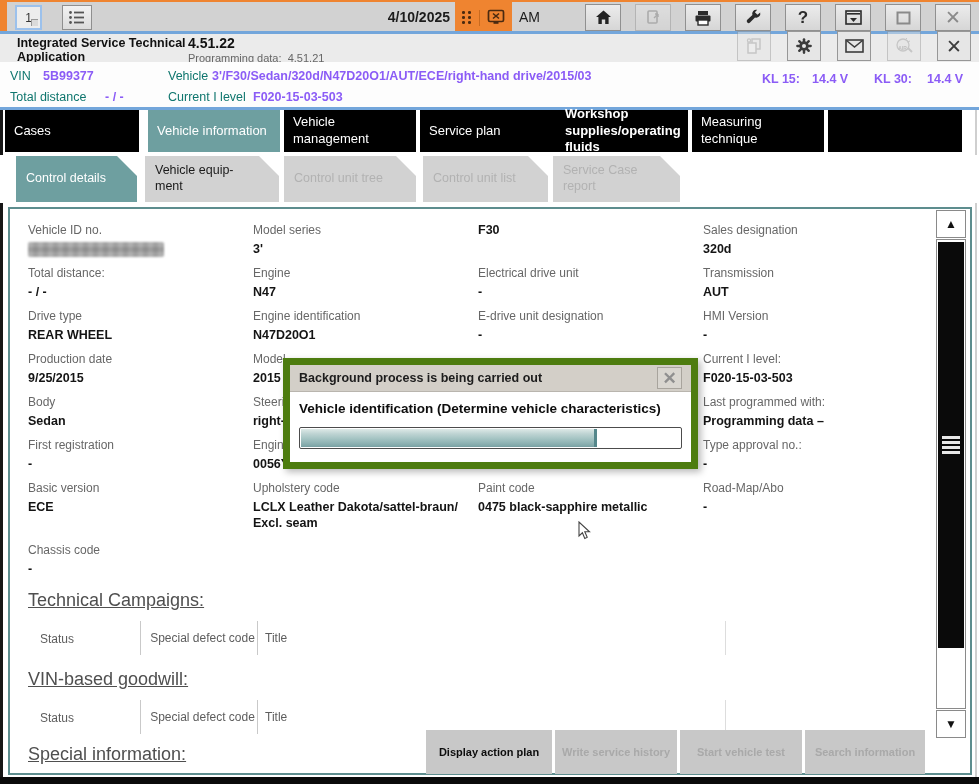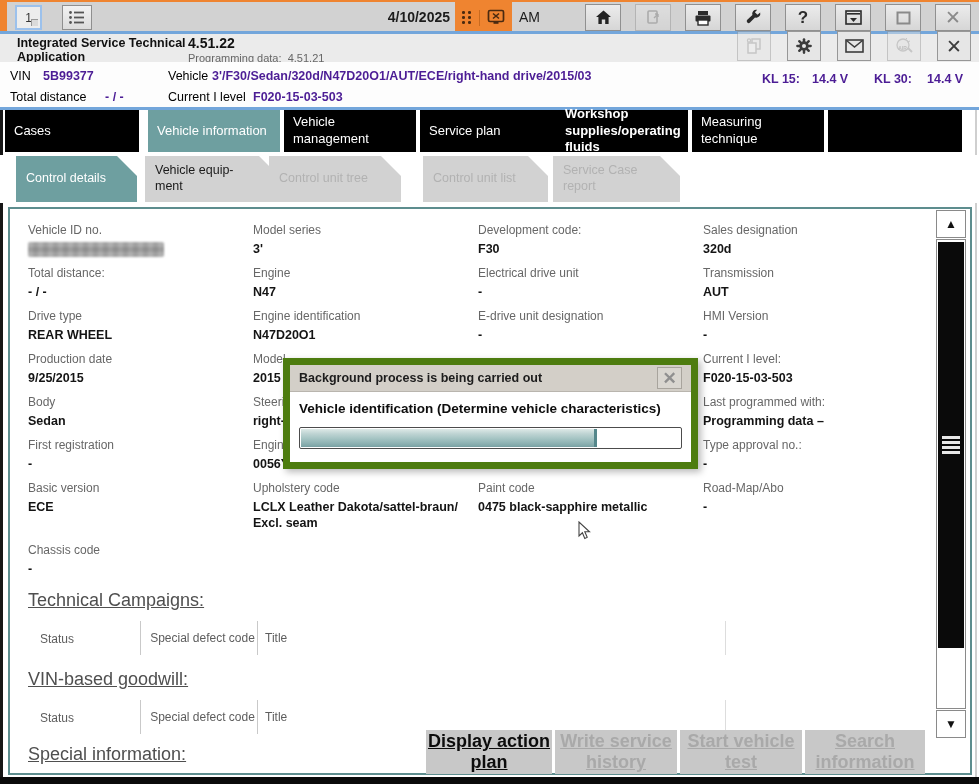--- a/index.html
+++ b/index.html
@@ -33,22 +33,22 @@
   .header2 { position:absolute; left:0; top:34px; width:979px; height:28px; background:#ebebeb; }
   .app-name { position:absolute; left:17px; top:2px; font-size:12.5px; font-weight:700; color:#111; line-height:1.15; }
   .ver-block { position:absolute; left:188px; top:1px; }
   .ver-main { font-size:14px; font-weight:700; color:#111; }
   .ver-sub { font-size:11px; color:#666; margin-top:1px; }
   .h2-icons { position:absolute; right:8px; top:-3px; display:flex; gap:16px; }
   .h2-icons .ibtn { width:34px; height:30px; display:flex; align-items:center; justify-content:center; background:#e6e6e6; border:1px solid #979797; }
 
   
   .vinrows { position:absolute; left:0; top:62px; width:979px; height:45px; background:#fdfdfd; font-size:12.5px; }
-  .vinrows .lab { color:#000000; position:absolute; }
-  .vinrows .val { color:#4c1d95; font-weight:700; position:absolute; }
+  .vinrows .lab { color:#0f766e; position:absolute; }
+  .vinrows .val { color:#8b5cf6; font-weight:700; position:absolute; }
 
   
   .tabbar { position:absolute; left:0; top:110px; width:979px; height:42px; background:#fff; }
   .tabbar .tab { position:absolute; top:0; height:42px; background:#000; color:#fff; font-size:13px; line-height:1.3; display:flex; align-items:center; padding:2px 9px; white-space:pre-line; }
   .tabbar .tab.active { background:#6e9fa0; }
   .tabbar .tab.bold { font-weight:700; }
   .left-edge { position:absolute; left:0; top:110px; width:3px; height:674px; background:#161616; }
   .right-edge { position:absolute; left:975px; top:110px; width:2px; height:667px; background:#cfcfcf; }
 
   
@@ -81,21 +81,21 @@
   .scrollbar { position:absolute; top:1px; right:4px; width:30px; height:528px; }
   .sb-btn { position:absolute; left:0; width:30px; height:28px; background:#fff; border:1px solid #8a8a8a; display:flex; align-items:center; justify-content:center; font-size:12px; color:#111; }
   .sb-up { top:0; } .sb-down { bottom:0; }
   .sb-track { position:absolute; left:0; top:29px; bottom:29px; width:30px; background:#fff; border:1px solid #8a8a8a; }
   .sb-thumb { position:absolute; left:1px; top:2px; width:26px; height:406px; background:#0a0a0a; }
   .sb-grip { position:absolute; left:4px; top:50%; margin-top:-9px; width:18px; height:18px;
       background:repeating-linear-gradient(180deg,#e8e8e8 0 2.5px,#0a0a0a 2.5px 5px); }
 
   
   .action-buttons { position:absolute; left:416px; top:521px; display:flex; gap:3px; }
-  .abtn { height:44px; background:#c8c8c8; border:none; font-family:"Liberation Sans",sans-serif; font-size:18px; font-weight:700; color:#0c0c0c;text-decoration:underline; }
+  .abtn { height:44px; background:#c8c8c8; border:none; font-family:"Liberation Sans",sans-serif; font-size:11px; font-weight:700; color:#0c0c0c; }
   .abtn.disabled { color:#a9a9a9; }
 
   
   .dialog { position:absolute; left:283px; top:358px; width:415px; background:#fff; border:7px solid #4d7c0f; box-shadow:3px 3px 7px rgba(0,0,0,.28); z-index:50; }
   .dlg-title { height:27px; background:#d3cfc8; display:flex; align-items:center; padding:0 9px; font-size:12.5px; font-weight:700; color:#1c1c1c; border-bottom:1px solid #b9b5ae; }
   .dlg-close { margin-left:auto; width:25px; height:22px; background:#d9d6d0; border:1px solid #a8a49d; display:flex; align-items:center; justify-content:center; font-size:17px; color:#8f8f8f; line-height:1; }
   .dlg-body { padding:9px 9px 13px; }
   .dlg-msg { font-size:13.5px; font-weight:700; color:#0d0d0d; }
   .progress { margin-top:11px; height:22px; border:1px solid #4c4c4c; border-radius:2px; background:#fff; padding:1px; }
   .progress-fill { height:100%; background:linear-gradient(180deg,#dde9e7 0%,#c0d5d4 25%,#a6c5c4 52%,#8fb3b4 78%,#79a1a3 100%); border-right:3px solid #55878b; }
@@ -263,39 +263,38 @@
       <div class="tab bold" style="left: 556px; width: 132px;">Workshop supplies/operating fluids</div>
       <div class="tab" style="left: 692px; width: 132px;">Measuring technique</div>
       <div class="tab" style="left: 828px; width: 134px;"></div>
     </div>
   <div class="left-edge"></div>
   <div class="right-edge"></div>
   <div class="subtabbar" id="sub-tabs">
       <div class="stab active" style="left: 16px; width: 121px;">Control details</div>
       <div class="stab" style="left: 145px; width: 134px;">Vehicle equip-
 ment</div>
-      <div class="stab disabled" style="left: 269px; width: 132px;">Control unit tree</div>
+      <div class="stab disabled" style="left: 284px; width: 132px;">Control unit tree</div>
       <div class="stab disabled" style="left: 423px; width: 125px;">Control unit list</div>
       <div class="stab disabled" style="left: 553px; width: 127px;">Service Case
 report</div>
     </div>
 
   <div class="content">
     <div class="content-inner">
       <div id="details-grid">
           <div class="cell">
             <div class="flabel">Vehicle ID no.</div>
             <div class="pixel-mask"></div>
           </div>
           <div class="cell">
             <div class="flabel">Model series</div>
             <div class="fvalue">3'</div>
           </div>
           <div class="cell">
-            <div class="flabel">Development code:</div>
             <div class="fvalue">F30</div>
           </div>
           <div class="cell">
             <div class="flabel">Sales designation</div>
             <div class="fvalue">320d</div>
           </div>
           <div class="cell">
             <div class="flabel">Total distance:</div>
             <div class="fvalue">- / -</div>
           </div>

